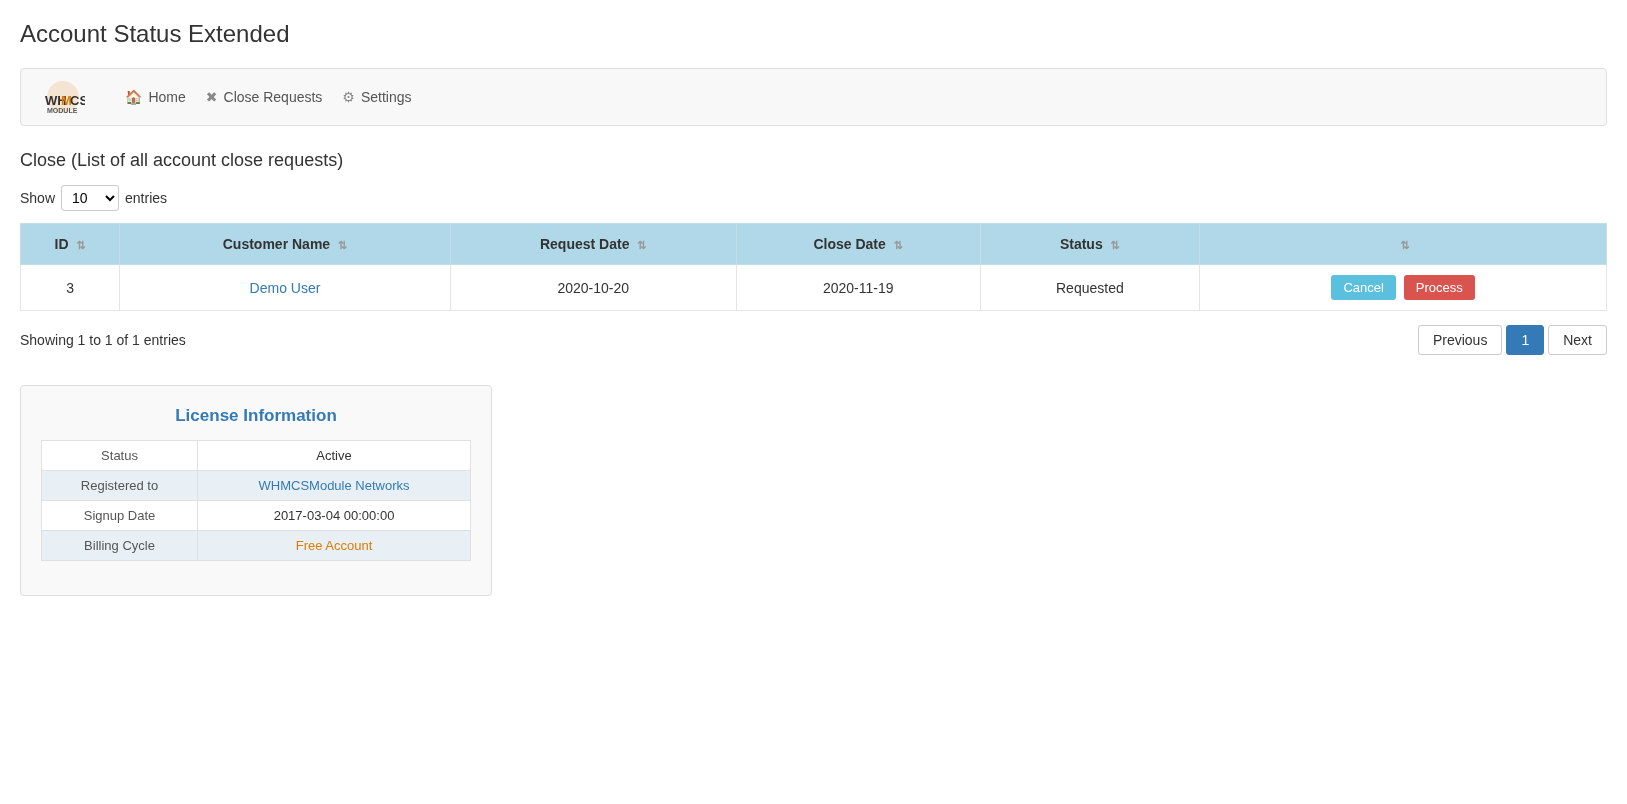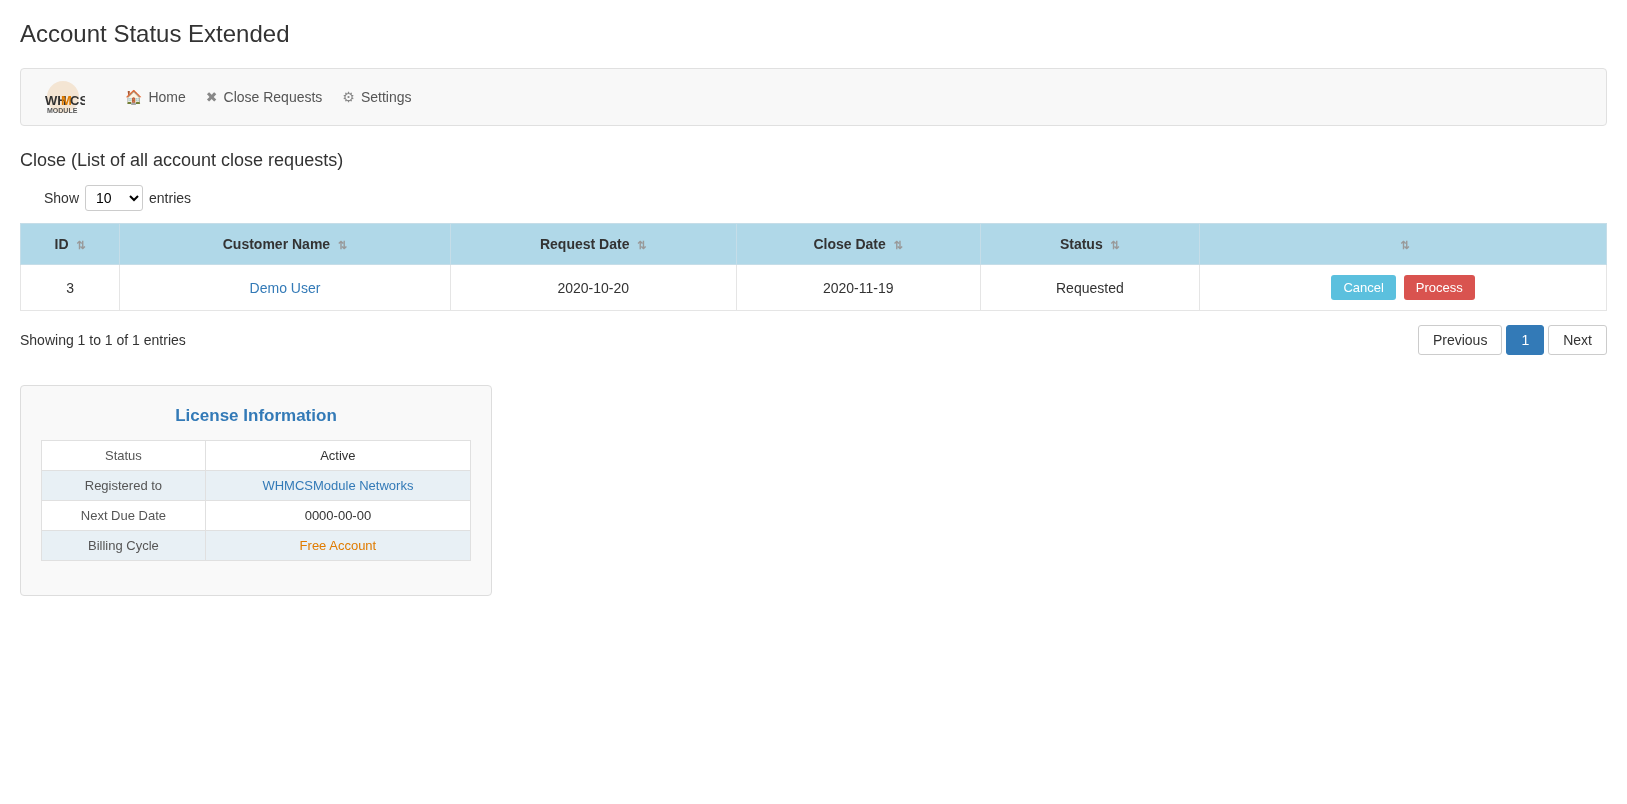--- a/index.html
+++ b/index.html
@@ -14,21 +14,21 @@
     }
     .navbar-brand { display: flex; align-items: center; gap: 4px; }
 
     .nav-items { display: flex; gap: 20px; margin-left: 10px; }
     .nav-item { display: flex; align-items: center; gap: 6px; color: #555; text-decoration: none; font-size: 14px; cursor: pointer; }
     .nav-icon { font-size: 14px; color: #888; }
 
     .section-title { font-size: 18px; font-weight: 400; margin-bottom: 14px; color: #333; }
 
     .controls-row {
-      display: flex; align-items: flex-end; justify-content: space-between; margin-bottom: 12px; margin-left: 24px;
+      display: flex; align-items: flex-end; justify-content: space-between; margin-bottom: 12px;
     }
     .show-entries { display: flex; align-items: center; gap: 6px; }
     .show-entries select {
       border: 1px solid #ccc; border-radius: 3px; padding: 3px 6px; font-size: 14px;
       background: #fff;
     }
     .search-box { display: flex; align-items: center; gap: 8px; }
     .search-box input {
       border: 1px solid #ccc; border-radius: 3px; padding: 4px 8px;
       font-size: 14px; width: 180px;
@@ -187,22 +187,22 @@
 
     <tr>
     <td>Status</td>
     <td class="val-active">Active</td>
   </tr>
         <tr>
     <td>Registered to</td>
     <td class="val-blue">WHMCSModule Networks</td>
   </tr>
         <tr>
-    <td>Next Due Date</td>
-    <td class="val-active">0000-00-00</td>
+    <td>Signup Date</td>
+    <td class="val-active">2017-03-04 00:00:00</td>
   </tr>
         <tr>
     <td>Billing Cycle</td>
     <td class="val-orange">Free Account</td>
   </tr>
       </tbody>
   </table>
 </div>
 
 </body></html>

